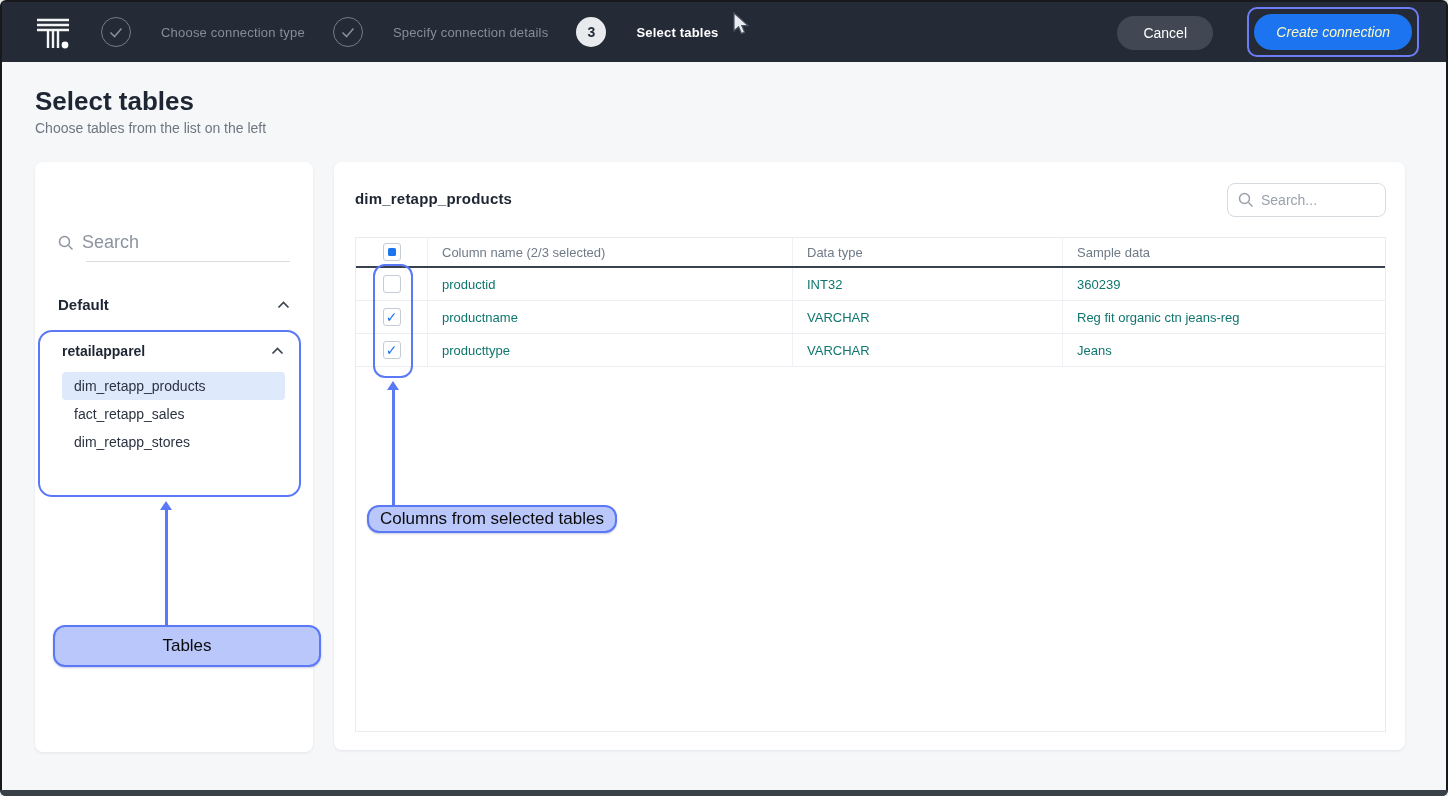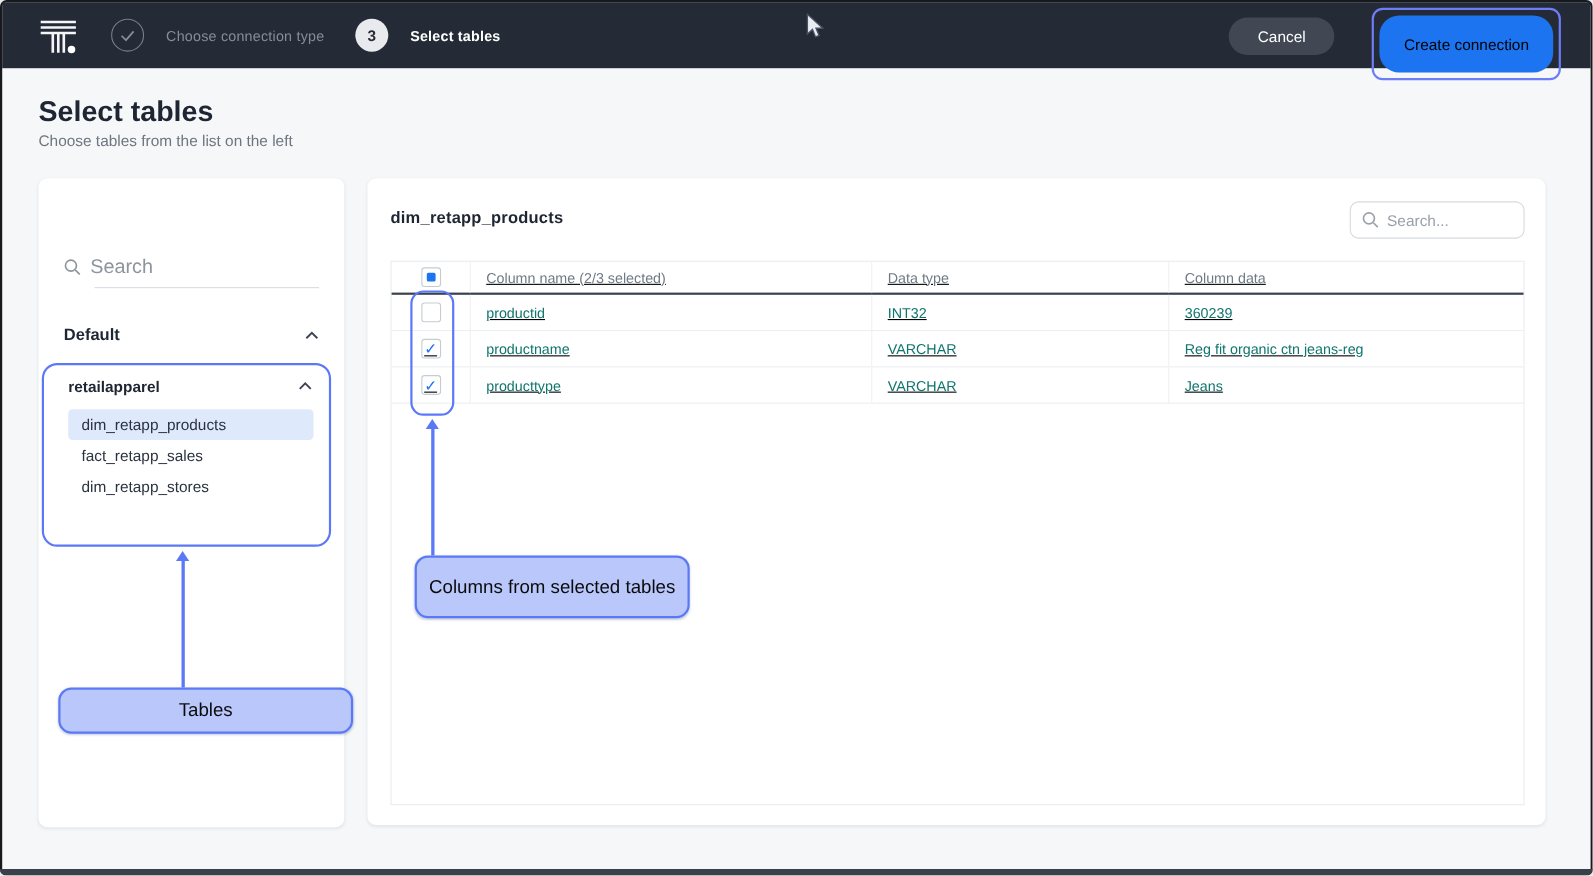--- a/index.html
+++ b/index.html
@@ -9,30 +9,30 @@
     position:relative; width:1448px; height:796px; overflow:hidden;
     background:#f5f7f9; border-radius:6px;
     box-shadow: inset 0 0 0 2px #17191d;
   }
   .bottom-band { position:absolute; left:0; right:0; bottom:0; height:6px; background:#3a4048; }
 
   
   .header { position:absolute; left:2px; top:2px; right:2px; height:60px; background:#242b36; display:flex; align-items:center; }
   .logo { margin-left:33px; width:36px; height:36px; flex:none; }
   .steps { display:flex; align-items:center; margin-left:30px; gap:28px; }
-  .step { display:flex; align-items:center; gap:20px; }
+  .step { display:flex; align-items:center; gap:30px; }
   .step-circle { width:30px; height:30px; border-radius:50%; border:1.5px solid #767e8a; display:flex; align-items:center; justify-content:center; flex:none; }
   .step-circle.active { background:#e8eaee; border:none; color:#242b36; font-size:14px; font-weight:700; }
   .step-label { font-size:13px; color:#868d97; letter-spacing:.2px; }
   .step-label.active { color:#ffffff; font-weight:700; }
 
   .btn-cancel { position:absolute; top:14px; right:233px; height:34px; padding:0 26px; border:none; border-radius:18px;
     background:#414853; color:#fff; font-size:14px; font-family:inherit; cursor:pointer; }
   .create-wrap { position:absolute; top:5px; right:27px; border:2px solid #6d7df5; border-radius:10px; padding:5px; background:transparent; }
-  .btn-create { height:52px; padding:0 22px; border:none; border-radius:18px; background:#1d74f0; color:#000000; font-size:14px; font-family:inherit; cursor:pointer; }
+  .btn-create { height:36px; padding:0 22px; border:none; border-radius:18px; background:#1d74f0; color:#fef9c3; font-size:14px; font-family:inherit; cursor:pointer;font-style:italic; }
 
   
   .page-title { position:absolute; left:35px; top:86px; font-size:26px; font-weight:700; color:#1e2633; }
   .page-subtitle { position:absolute; left:35px; top:120px; font-size:14px; color:#6e7681; }
 
   
   .card { position:absolute; background:#fff; border-radius:8px; box-shadow:0 1px 3px rgba(30,40,60,.08); }
   .sidebar-card { left:35px; top:162px; width:278px; height:590px; }
   .main-card { left:334px; top:162px; width:1071px; height:588px; }
 
@@ -56,35 +56,35 @@
   .schema-anno { position:absolute; left:3px; top:168px; width:263px; height:167px; border:2.5px solid #5b79f7; border-radius:14px; }
   .schema-header { position:absolute; left:27px; top:181px; width:222px; display:flex; align-items:center; justify-content:space-between; cursor:pointer; }
   .schema-header .s-label { font-size:14px; font-weight:700; color:#1e2633; }
   .table-list { position:absolute; left:27px; top:210px; width:223px; }
   .table-item { height:28px; display:flex; align-items:center; padding-left:12px; font-size:14px; color:#2b3340; border-radius:4px; cursor:pointer; }
   .table-item.active { background:#dfe9fc; }
 
   
   .callout { position:absolute; background:#b9c7fb; border:2.5px solid #5b79f7; border-radius:12px; display:flex; align-items:center; justify-content:center; font-size:17px; color:#0b0b0b; box-shadow:0 1px 2px rgba(40,60,120,.25); }
   .tables-callout { left:18px; top:463px; width:268px; height:42px; }
-  .cols-callout { left:43px; top:343px; width:250px; height:57px; }
+  .cols-callout { left:33px; top:343px; width:250px; height:28px; }
   .arrow-line { position:absolute; width:2.5px; background:#5b79f7; }
   .arrow-head { position:absolute; width:0; height:0; border-left:6px solid transparent; border-right:6px solid transparent; border-bottom:9px solid #5b79f7; }
   .sidebar-arrow-line { left:130px; top:347px; height:116px; }
   .sidebar-arrow-head { left:125px; top:339px; }
   .main-arrow-line { left:58px; top:227px; height:116px; }
   .main-arrow-head { left:53px; top:219px; }
 
   
   .main-title { position:absolute; left:21px; top:28px; font-size:15px; font-weight:700; color:#1e2633; letter-spacing:.2px; }
   .main-search { position:absolute; left:893px; top:21px; width:159px; height:34px; border:1px solid #d5dade; border-radius:8px; background:#fff; display:flex; align-items:center; padding:0 10px; gap:7px; }
   .main-search input { border:none; outline:none; width:110px; font-size:14px; color:#333; font-family:inherit; background:transparent; }
   .main-search input::placeholder { color:#9aa1ab; }
 
-  .data-table { position:absolute; left:21px; top:75px; width:1031px; height:495px; border:1px solid #e9ecef; background:#fff;text-decoration:underline; }
+  .data-table { position:absolute; left:21px; top:75px; width:1031px; height:495px; border:1px solid #e9ecef; background:#fff; }
   .t-row { display:flex; align-items:stretch; }
   .t-head { height:30px; border-bottom:2px solid #39414e; }
   .t-body-row { height:33px; border-bottom:1px solid #eceef1; }
   .t-cell { display:flex; align-items:center; border-right:1px solid #eff1f4; padding-left:14px; font-size:13px; color:#0f766e; }
   .t-cell:last-child { border-right:none; }
   .c-check { width:72px; justify-content:center; padding-left:0; flex:none; }
   .c-name { width:365px; flex:none; }
   .c-type { width:270px; flex:none; }
   .c-sample { width:324px; flex:none; }
   .t-head .t-cell { color:#6f7a87; }
@@ -118,20 +118,28 @@
     <div class="steps">
       <div class="step">
         <span class="step-circle">
           <svg width="14" height="11" viewBox="0 0 14 11">
               <polyline points="1.5,5.5 5.5,9.5 12.5,1.5" fill="none" stroke="#868d97" stroke-width="1.6"></polyline>
             </svg>
         </span>
         <span class="step-label">Choose connection type</span>
       </div>
       <div class="step">
+        <span class="step-circle">
+          <svg width="14" height="11" viewBox="0 0 14 11">
+              <polyline points="1.5,5.5 5.5,9.5 12.5,1.5" fill="none" stroke="#868d97" stroke-width="1.6"></polyline>
+            </svg>
+        </span>
+        <span class="step-label">Specify connection details</span>
+      </div>
+      <div class="step">
         <span class="step-circle active">3</span>
         <span class="step-label active">Select tables</span>
       </div>
     </div>
 
     <button class="btn-cancel">Cancel</button>
     <div class="create-wrap">
       <button class="btn-create">Create connection</button>
     </div>
 
@@ -202,21 +210,21 @@
       <input type="text" placeholder="Search..." style="">
     </div>
 
     <div class="data-table">
       <div class="t-row t-head">
         <div class="t-cell c-check">
           <span class="checkbox indeterminate"></span>
         </div>
         <div class="t-cell c-name">Column name (2/3 selected)</div>
         <div class="t-cell c-type">Data type</div>
-        <div class="t-cell c-sample">Column data</div>
+        <div class="t-cell c-sample">Sample data</div>
       </div>
 
       <div class="t-row t-body-row">
         <div class="t-cell c-check">
           <span class="checkbox"></span>
         </div>
         <div class="t-cell c-name">productid</div>
         <div class="t-cell c-type">INT32</div>
         <div class="t-cell c-sample">360239</div>
       </div>

